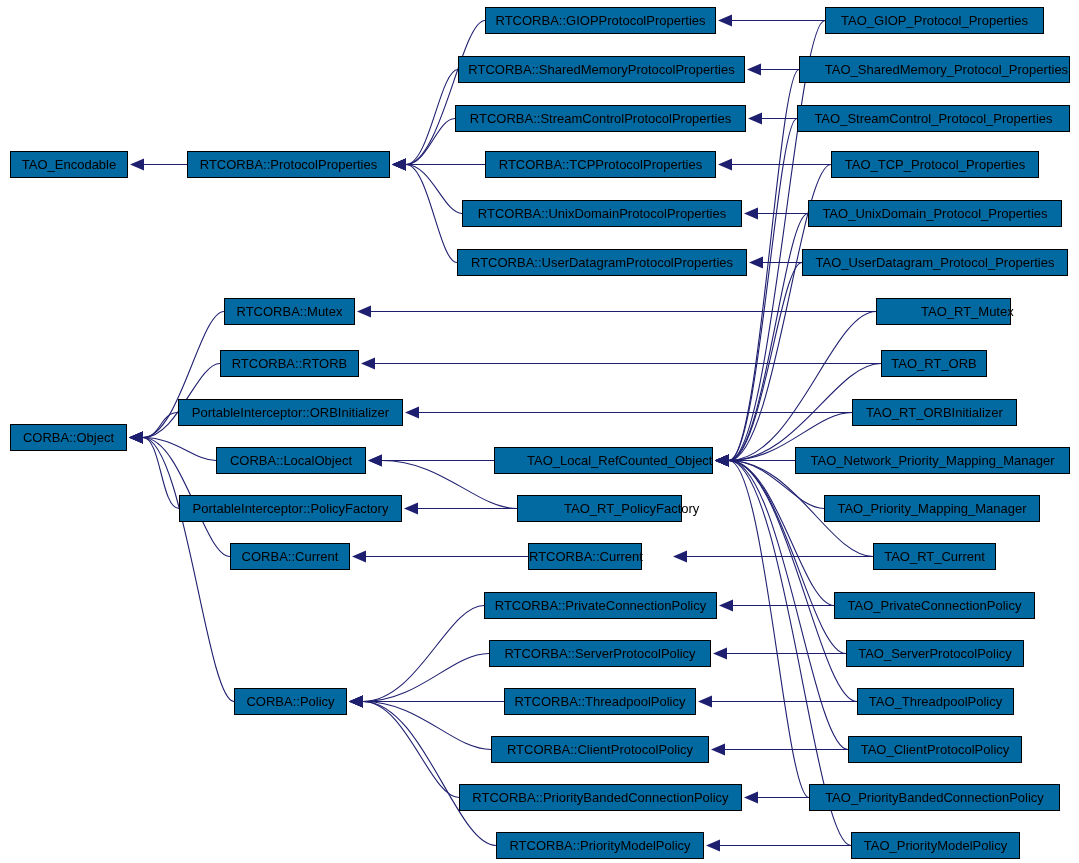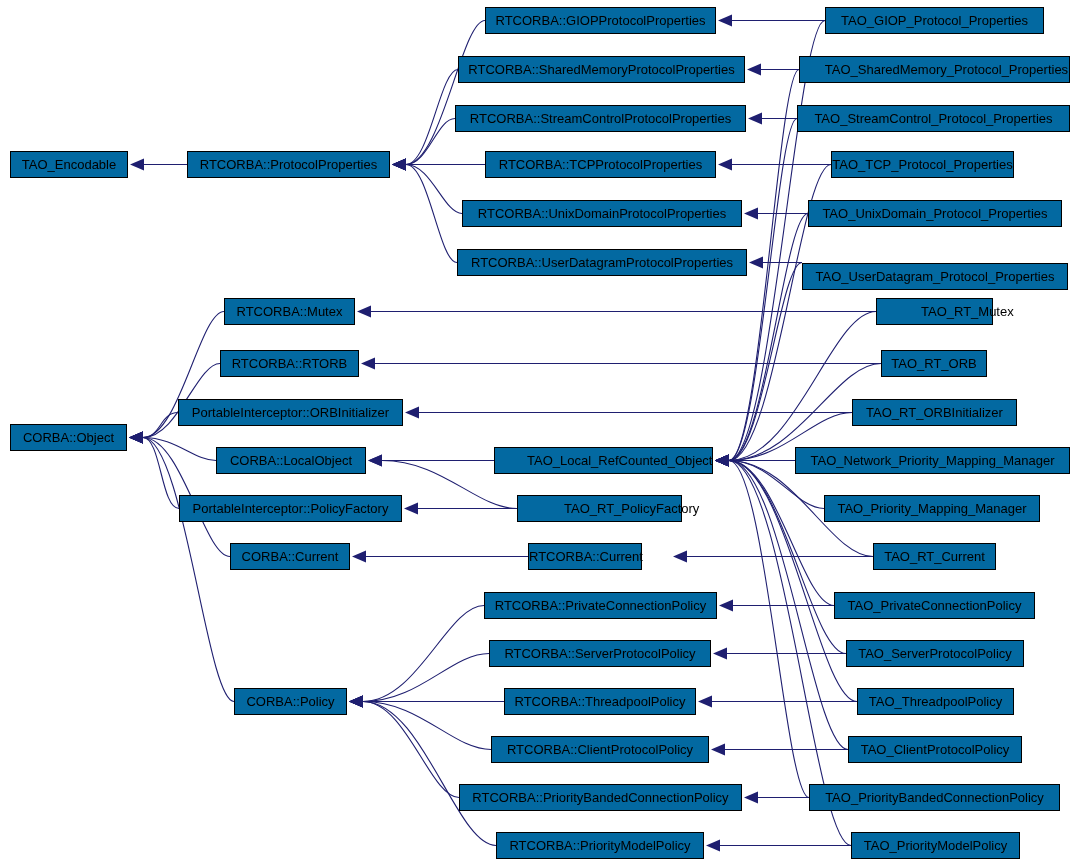--- a/index.html
+++ b/index.html
@@ -153,25 +153,25 @@
       <div class="node" style="left: 187px; top: 151px; width: 203px;">RTCORBA::ProtocolProperties</div>
       <div class="node" style="left: 485px; top: 7px; width: 231px;">RTCORBA::GIOPProtocolProperties</div>
       <div class="node" style="left: 458px; top: 56px; width: 287px;">RTCORBA::SharedMemoryProtocolProperties</div>
       <div class="node" style="left: 455px; top: 105px; width: 291px;">RTCORBA::StreamControlProtocolProperties</div>
       <div class="node" style="left: 485px; top: 151px; width: 231px;">RTCORBA::TCPProtocolProperties</div>
       <div class="node" style="left: 462px; top: 200px; width: 280px;">RTCORBA::UnixDomainProtocolProperties</div>
       <div class="node" style="left: 457px; top: 249px; width: 290px;">RTCORBA::UserDatagramProtocolProperties</div>
       <div class="node" style="left: 825px; top: 7px; width: 219px;">TAO_GIOP_Protocol_Properties</div>
       <div class="node" style="left: 799px; top: 56px; width: 271px; padding-left: 24px;">TAO_SharedMemory_Protocol_Properties</div>
       <div class="node" style="left: 797px; top: 105px; width: 273px;">TAO_StreamControl_Protocol_Properties</div>
-      <div class="node" style="left: 831px; top: 151px; width: 183px;">TAO_TCP_Protocol_Properties</div>
+      <div class="node" style="left: 831px; top: 151px; width: 208px;">TAO_TCP_Protocol_Properties</div>
       <div class="node" style="left: 808px; top: 200px; width: 254px;">TAO_UnixDomain_Protocol_Properties</div>
-      <div class="node" style="left: 802px; top: 249px; width: 266px; margin-top: 14px;">TAO_UserDatagram_Protocol_Properties</div>
+      <div class="node" style="left: 802px; top: 249px; width: 266px;">TAO_UserDatagram_Protocol_Properties</div>
       <div class="node" style="left: 224px; top: 298px; width: 131px;">RTCORBA::Mutex</div>
-      <div class="node" style="left: 876px; top: 298px; width: 117px; padding-left: 44px;">TAO_RT_Mutex</div>
+      <div class="node" style="left: 876px; top: 298px; width: 135px; padding-left: 44px;">TAO_RT_Mutex</div>
       <div class="node" style="left: 220px; top: 350px; width: 139px;">RTCORBA::RTORB</div>
       <div class="node" style="left: 881px; top: 350px; width: 106px;">TAO_RT_ORB</div>
       <div class="node" style="left: 178px; top: 399px; width: 225px;">PortableInterceptor::ORBInitializer</div>
       <div class="node" style="left: 852px; top: 399px; width: 165px;">TAO_RT_ORBInitializer</div>
       <div class="node" style="left: 10px; top: 424px; width: 117px;">CORBA::Object</div>
       <div class="node" style="left: 216px; top: 447px; width: 150px;">CORBA::LocalObject</div>
       <div class="node" style="left: 494px; top: 447px; width: 219px; padding-left: 32px;">TAO_Local_RefCounted_Object</div>
       <div class="node" style="left: 795px; top: 447px; width: 275px;">TAO_Network_Priority_Mapping_Manager</div>
       <div class="node" style="left: 179px; top: 495px; width: 223px;">PortableInterceptor::PolicyFactory</div>
       <div class="node" style="left: 517px; top: 495px; width: 165px; padding-left: 46px;">TAO_RT_PolicyFactory</div>

